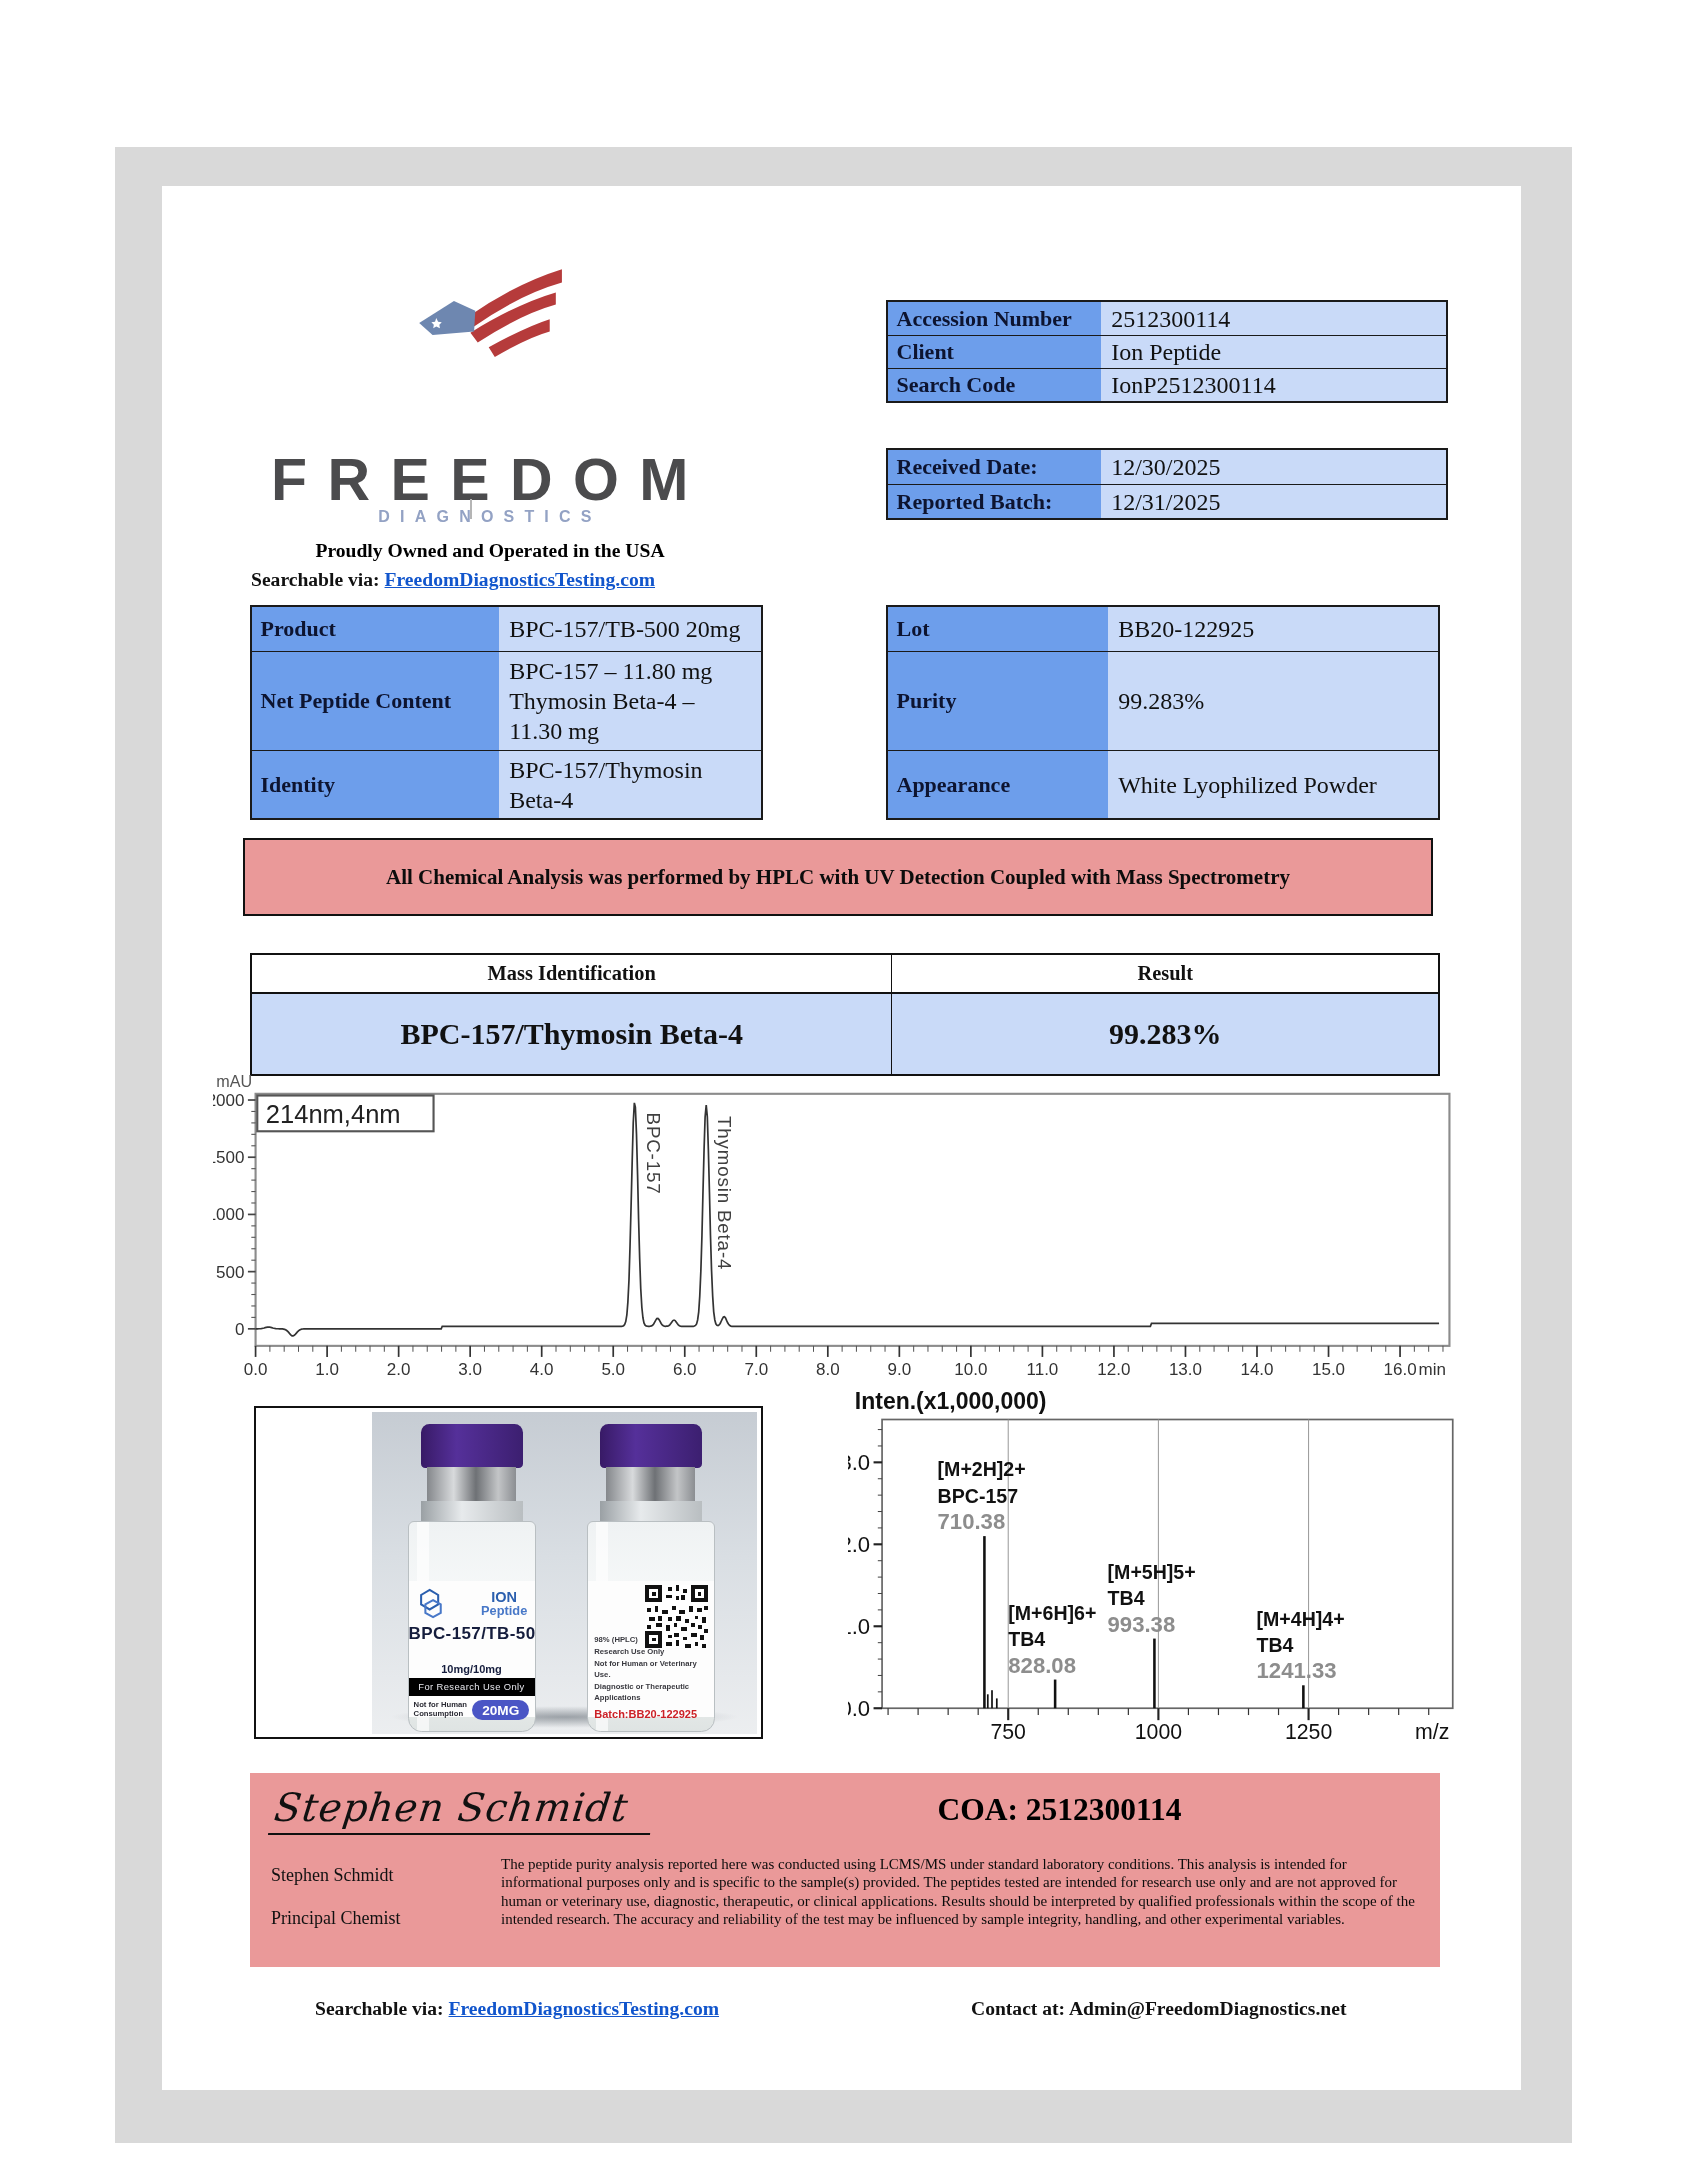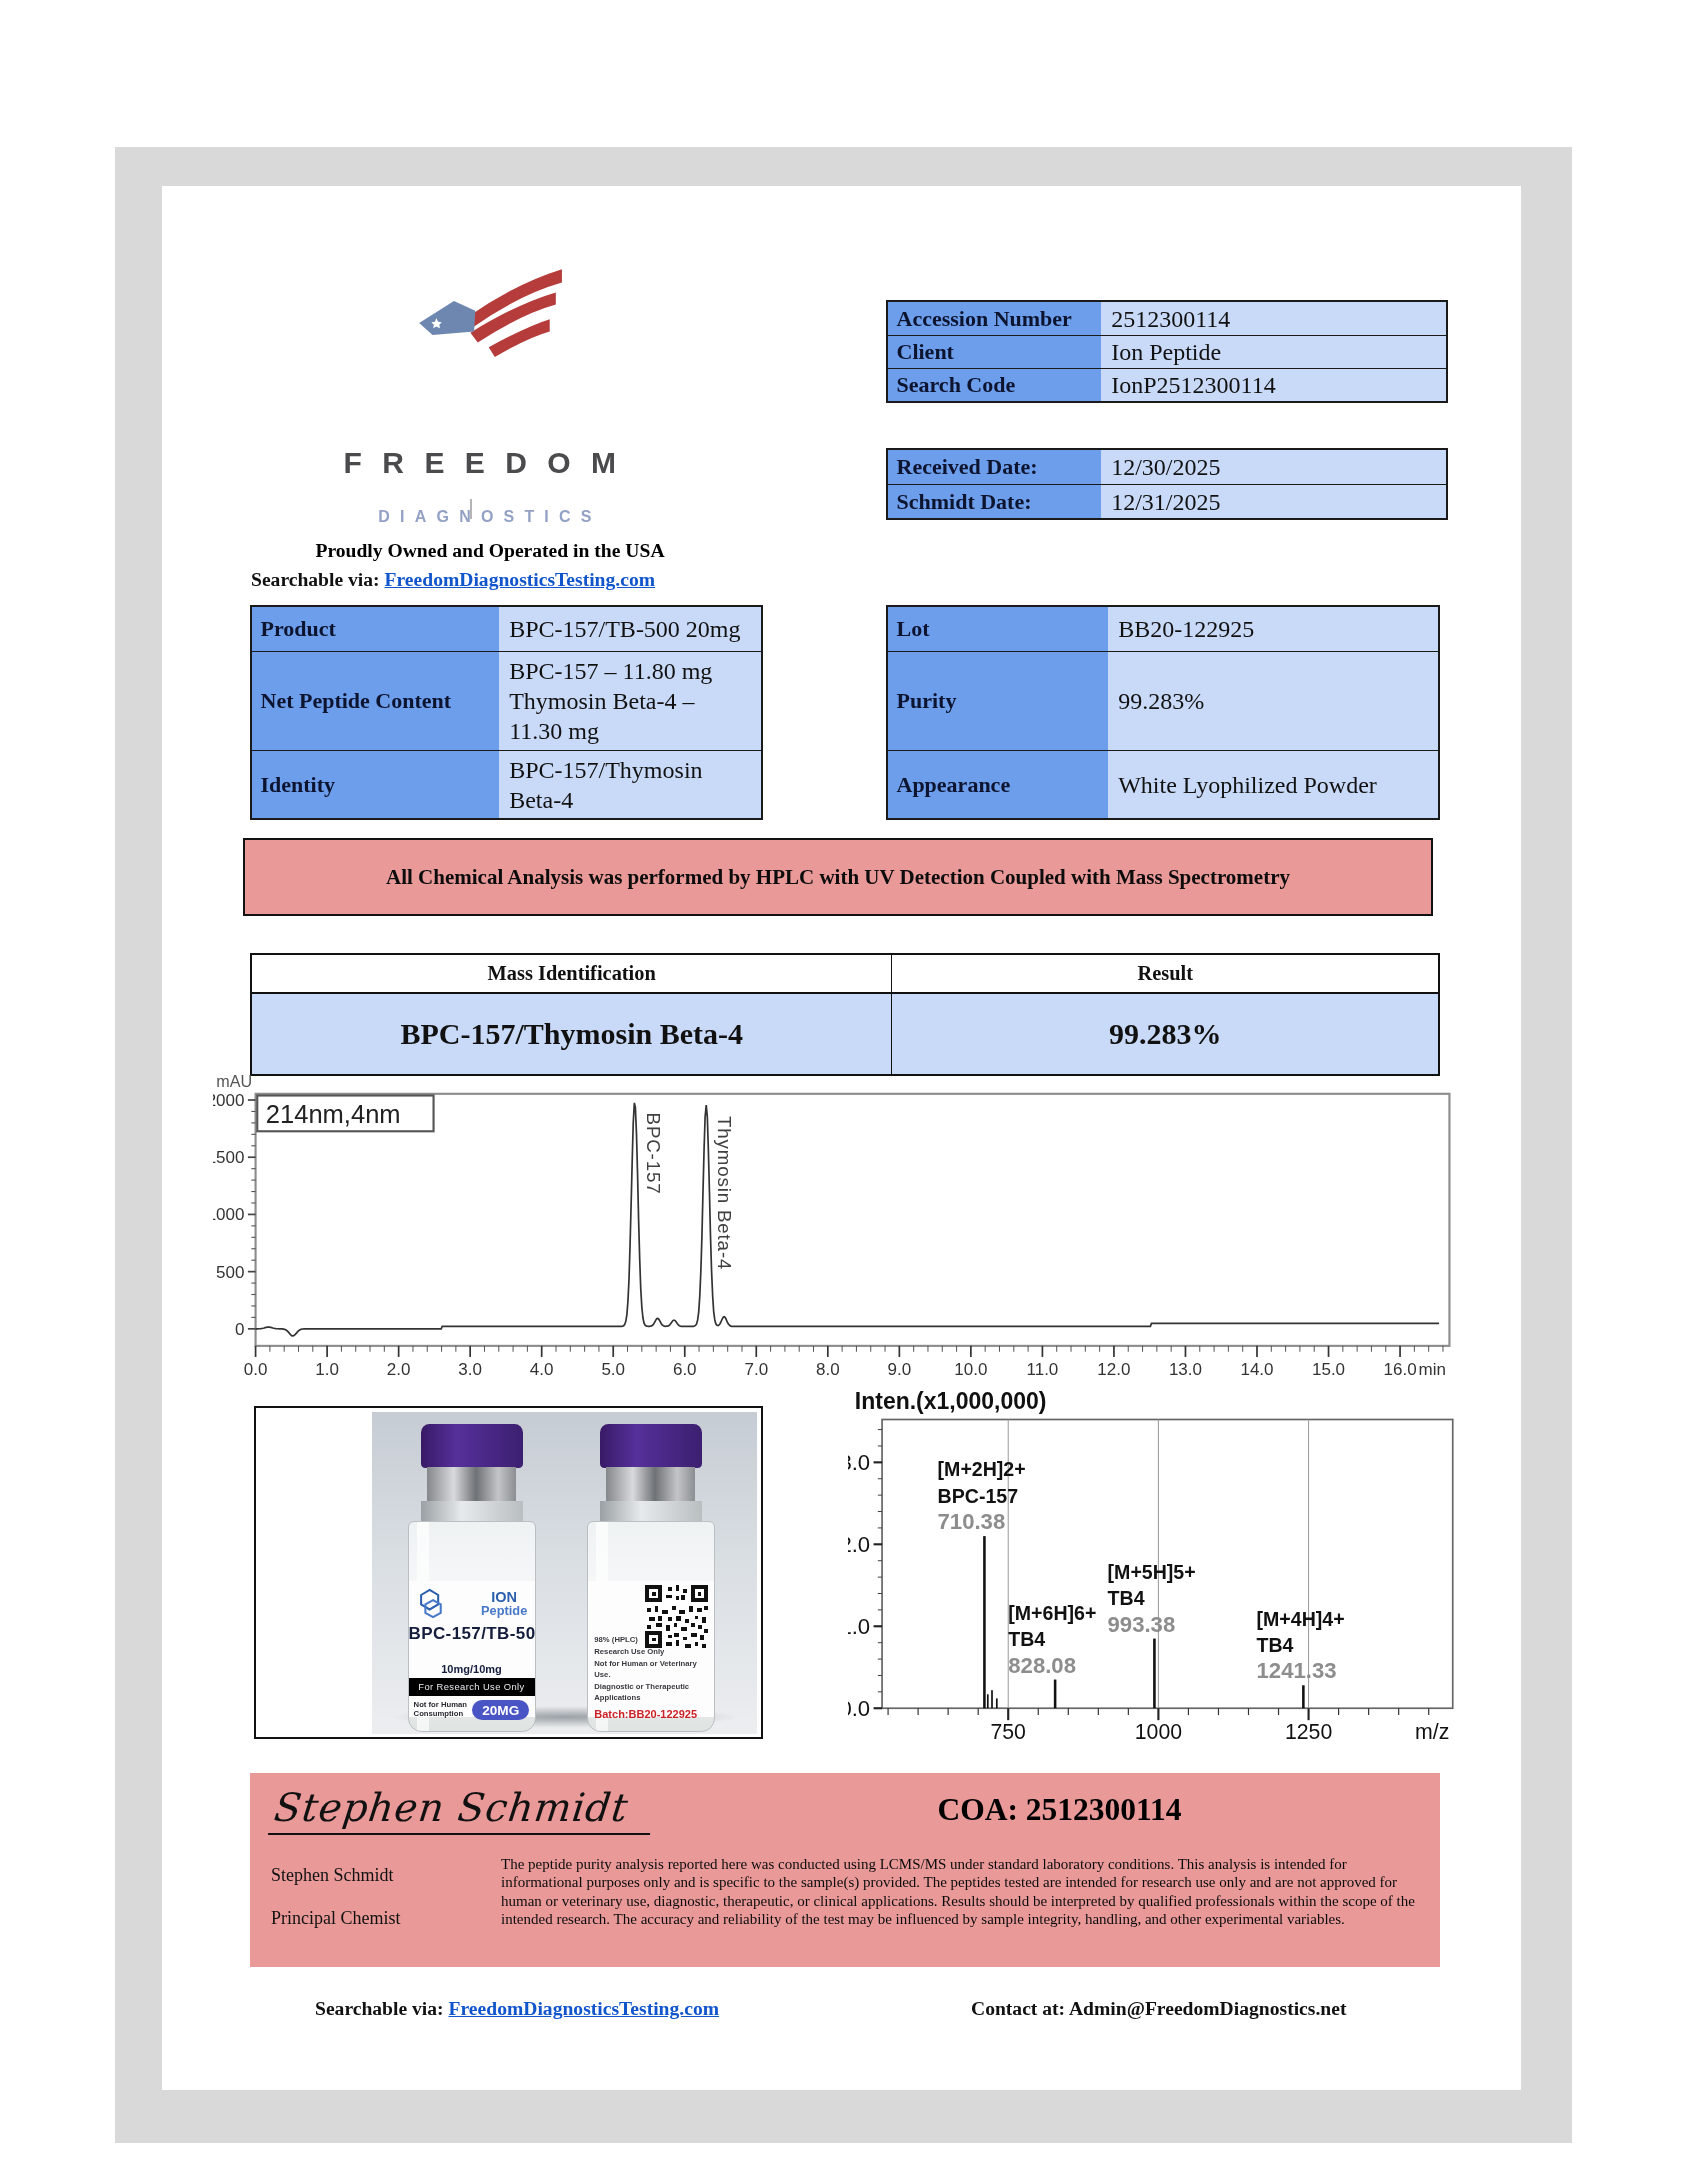--- a/index.html
+++ b/index.html
@@ -8,21 +8,21 @@
     width:1685px; height:2181px; position:relative;
     font-family:"Liberation Serif", serif; color:#111;
   }
   .frame { position:absolute; left:115px; top:147px; width:1457px; height:1996px; background:#d9d9d9; }
   .page  { position:absolute; left:162px; top:186px; width:1359px; height:1904px; background:#ffffff; }
 
   
   .logo-col { position:absolute; left:51px; top:51px; width:554px; }
   .eagle { position:absolute; left:183px; top:15.3px; width:183px; height:132px; }
   .brand-primary { position:absolute; top:209px; width:554px; text-align:center;
-    font-family:"Liberation Sans", sans-serif; font-weight:bold; font-size:30px;
+    font-family:"Liberation Sans", sans-serif; font-weight:bold; font-size:59px;
     letter-spacing:20.4px; color:#4b4b4d; }
   .brand-secondary { position:absolute; top:271px; width:554px; text-align:center;
     font-family:"Liberation Sans", sans-serif; font-weight:bold; font-size:16px;
     letter-spacing:10.2px; color:#93a2c4; }
   .logo-tick { position:absolute; left:308px; top:313px; width:1.7px; height:20.4px; background:#b5b5b5; }
   .tagline { position:absolute; left:51px; top:354px; width:554px; text-align:center;
     font-weight:bold; font-size:19.6px; color:#000; }
   .searchable { position:absolute; left:89px; top:383px; font-weight:bold; font-size:19.6px; }
   .lnk { color:#1155cc; text-decoration:underline; cursor:pointer; }
 
@@ -156,21 +156,21 @@
       <div class="kv-value">IonP2512300114</div>
     </div>
   </div>
 
   <div class="kv-table t-dates">
     <div class="kv-row">
       <div class="kv-label">Received Date:</div>
       <div class="kv-value">12/30/2025</div>
     </div>
     <div class="kv-row">
-      <div class="kv-label">Schmidt Date:</div>
+      <div class="kv-label">Reported Batch:</div>
       <div class="kv-value">12/31/2025</div>
     </div>
   </div>
 
   <div class="kv-table t-product">
     <div class="kv-row r-sm">
       <div class="kv-label">Product</div>
       <div class="kv-value">BPC-157/TB-500 20mg</div>
     </div>
     <div class="kv-row r-lg">

